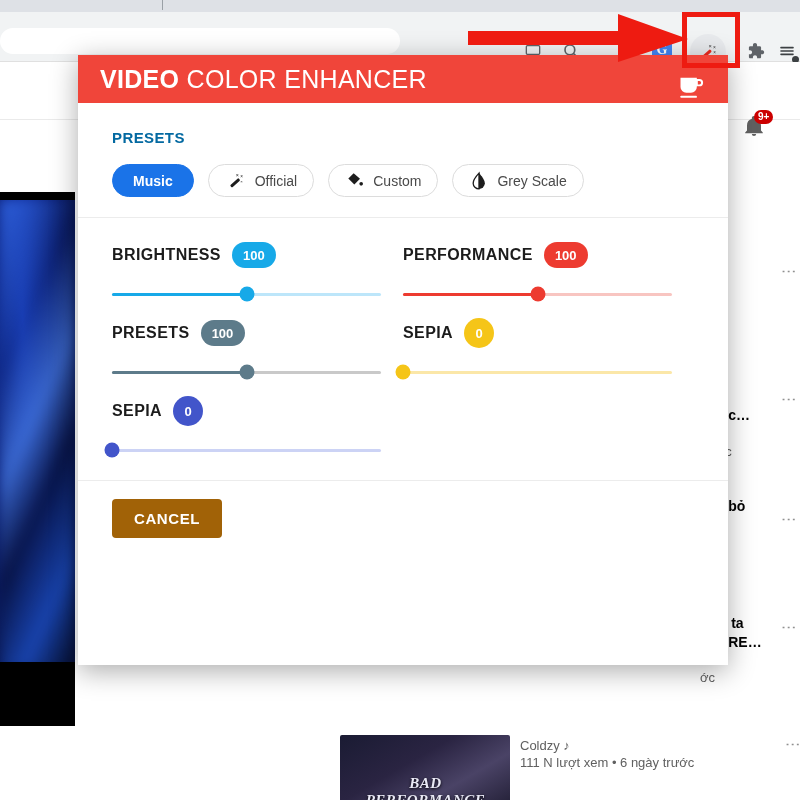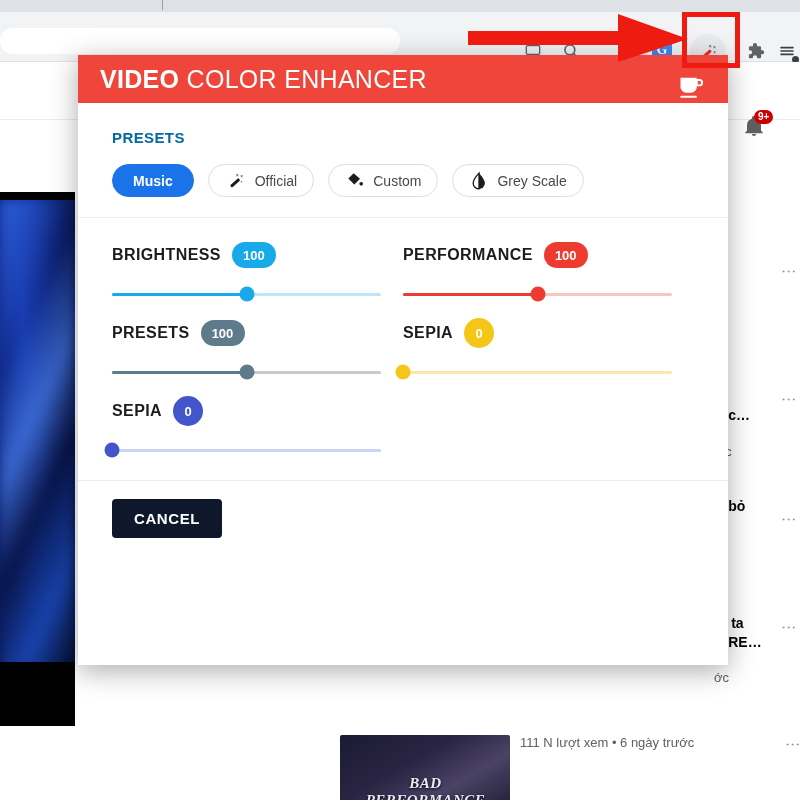--- a/index.html
+++ b/index.html
@@ -273,30 +273,31 @@
     <div style="position:absolute;left:378px;top:282px" class="clip-title">usic…</div>
     <div style="position:absolute;right:8px;top:268px;color:#909090;font-size:15px;line-height:5px;writing-mode:vertical-rl">⋮</div>
     <div style="position:absolute;left:378px;top:320px" class="clip-sub">ước</div>
 
     <div style="position:absolute;left:378px;top:373px" class="clip-title">nể bỏ</div>
     <div style="position:absolute;right:8px;top:388px;color:#909090;font-size:15px;line-height:5px;writing-mode:vertical-rl">⋮</div>
 
     <div style="position:absolute;left:378px;top:490px" class="clip-title">rời ta</div>
     <div style="position:absolute;left:378px;top:509px" class="clip-title">MFRE…</div>
     <div style="position:absolute;right:8px;top:496px;color:#909090;font-size:15px;line-height:5px;writing-mode:vertical-rl">⋮</div>
-    <div style="position:absolute;left:384px;top:546px" class="clip-sub">ớc</div>
+    <div style="position:absolute;left:370px;top:546px" class="clip-sub">ớc</div>
 
     <div class="sb-row" style="top:605px">
       <div class="sb-thumb" style="background:linear-gradient(150deg,#1a1b33 0%,#2a2442 35%,#4a4366 60%,#121022 100%)">
         <div style="position:absolute;left:8px;top:40px;width:155px;text-align:center;
                     color:#e9e9f5;font-family:'Liberation Serif',serif;font-style:italic;
                     font-size:15px;font-weight:bold;letter-spacing:.5px;text-shadow:0 1px 3px #000;">BAD PERFORMANCE</div>
 
       </div>
       <div class="sb-meta">
+        <div class="sb-chan">Coldzy ♪</div>
         <div class="sb-stats">111 N lượt xem • 6 ngày trước</div>
 
       </div>
       <div class="sb-dots">⋮</div>
     </div>
 
   </div>
 </div>
 
 <div id="popup">
@@ -426,21 +427,21 @@
               <div class="fill" style="width:0%;background:#4255ca"></div>
               <div class="thumb" style="left:0%;background:#4255ca"></div>
             </div>
           </div>
         </div>
       </div>
 
     </div>
 
     <div id="footer-section">
-      <button class="fbtn" style="background:#0f172a">CANCEL</button>
+      <button class="fbtn" style="background:#a16207">CANCEL</button>
     </div>
 
   </div>
 </div>
 
 <svg id="annot-arrow" viewBox="0 0 220 48">
   <path d="M0 17 L150 17 L150 0 L220 25 L150 48 L150 31 L0 31 Z" fill="#ee1b11"></path>
 </svg>
 <div id="annot-box"></div>
 

